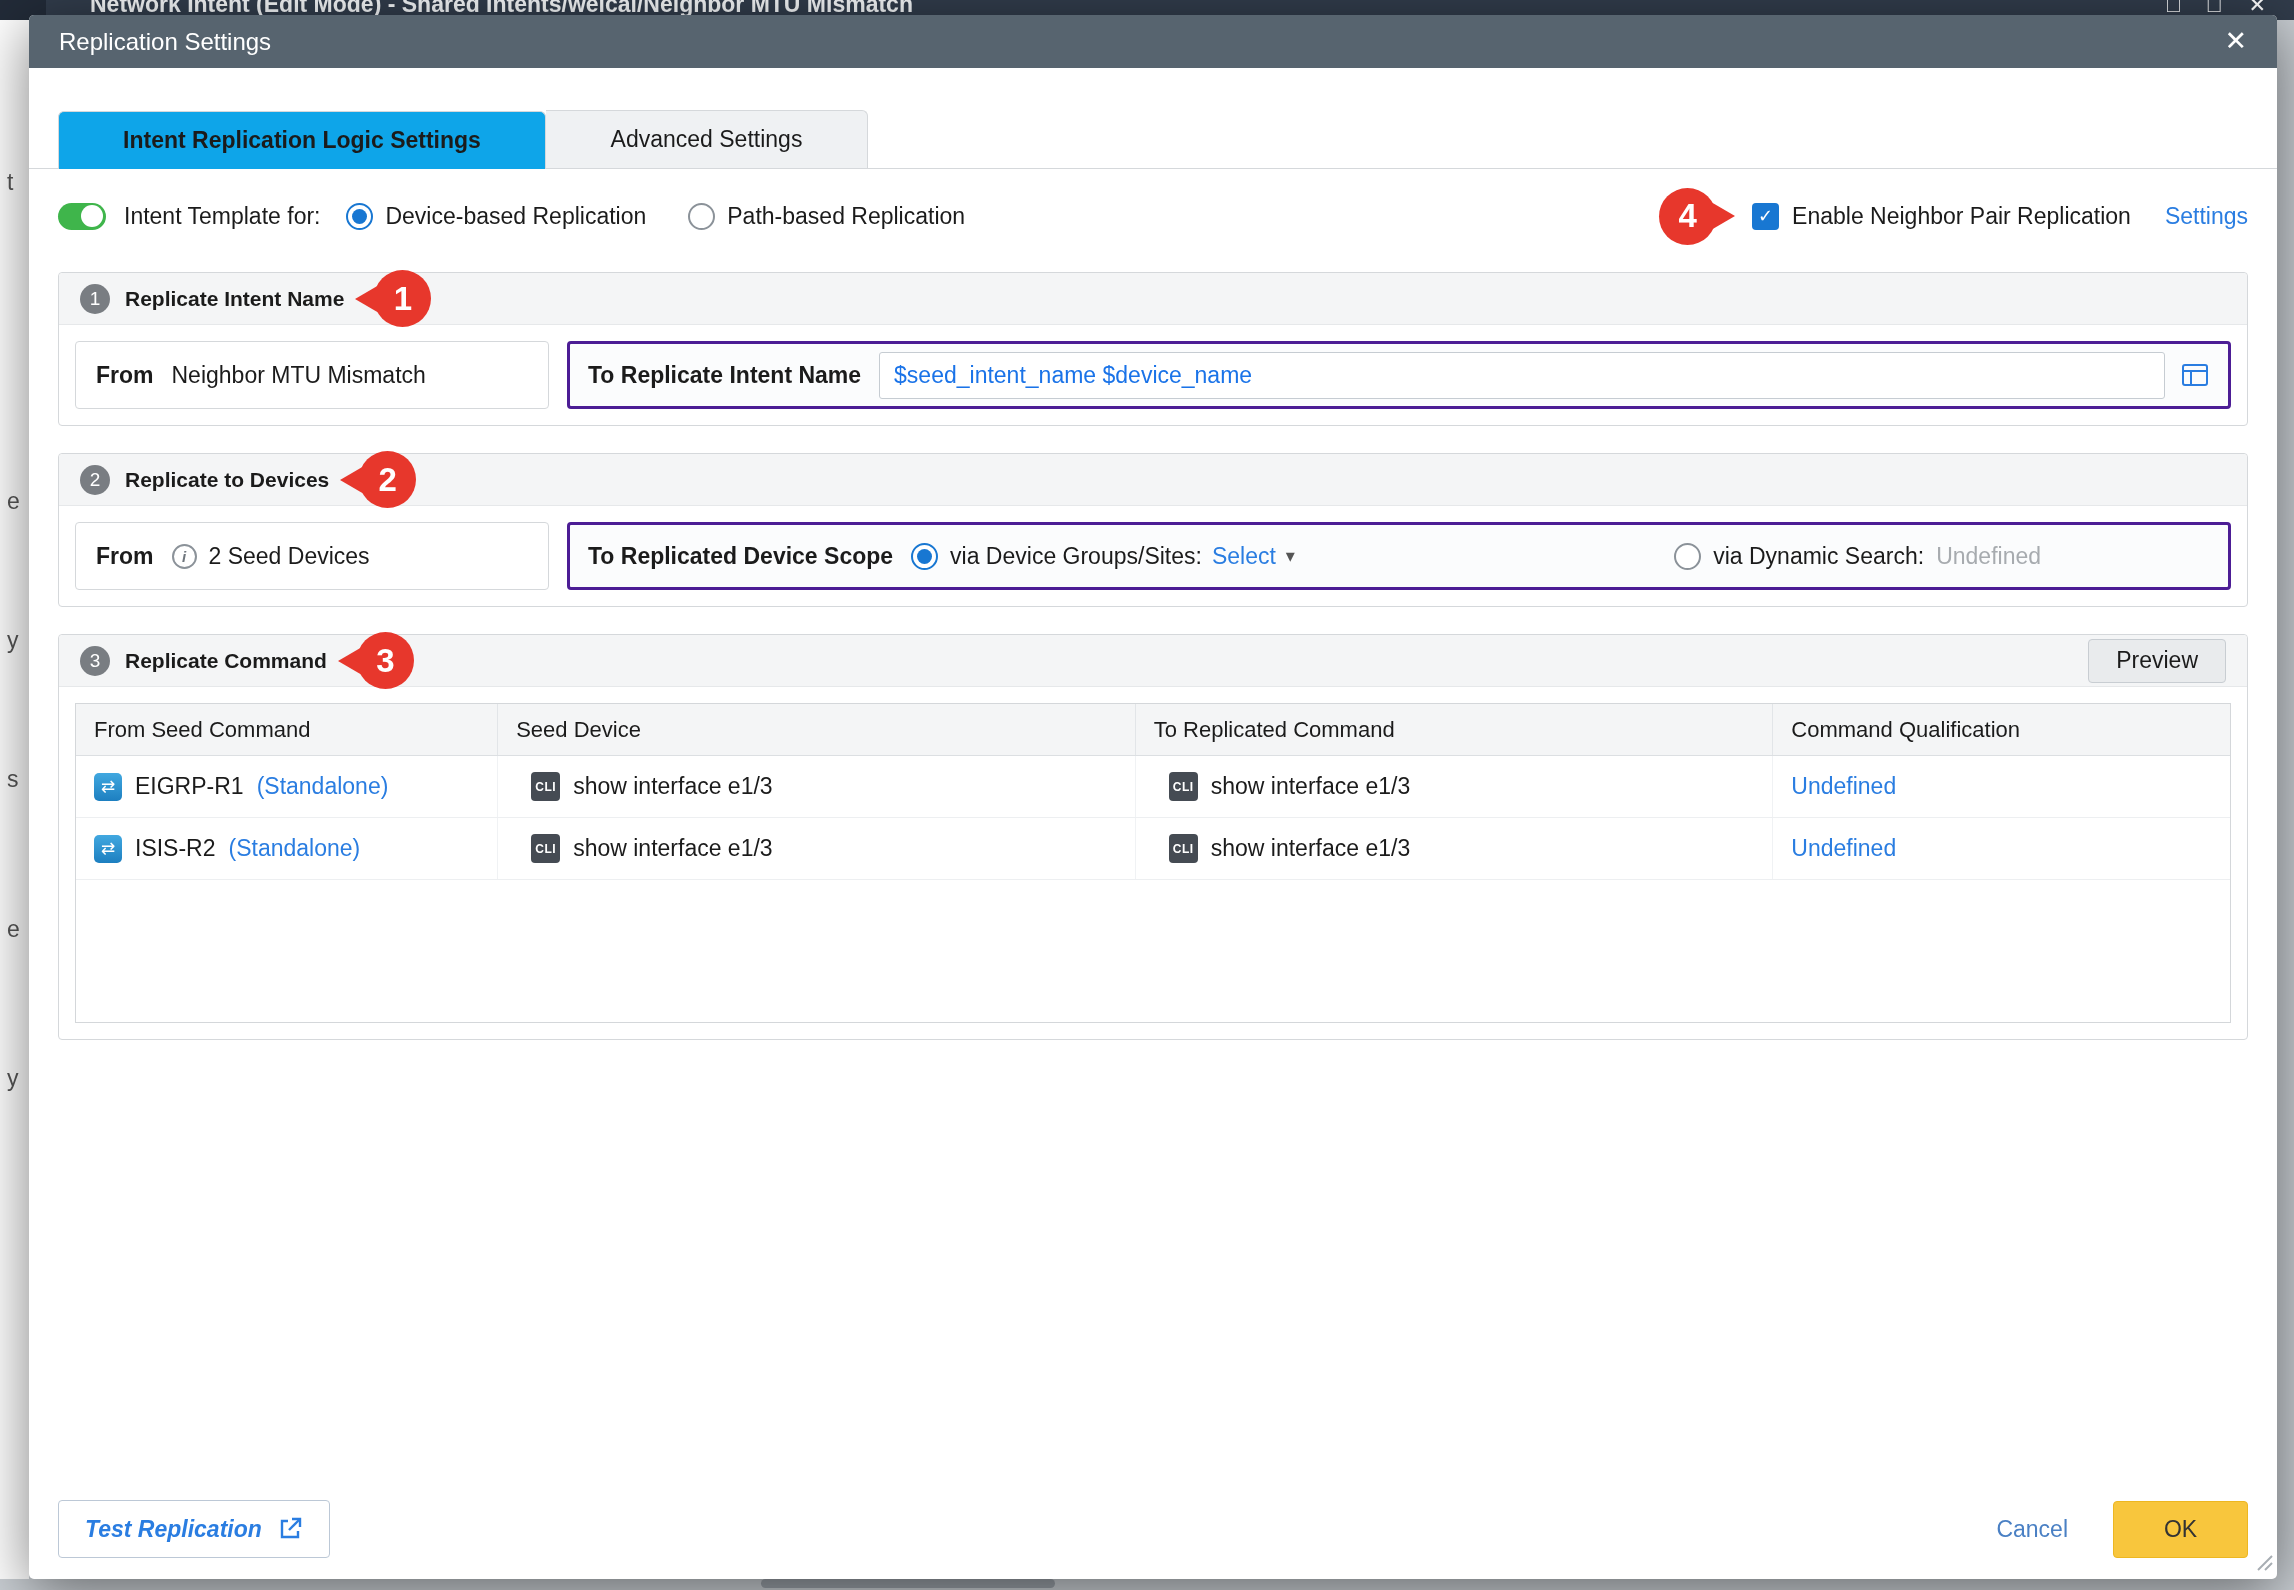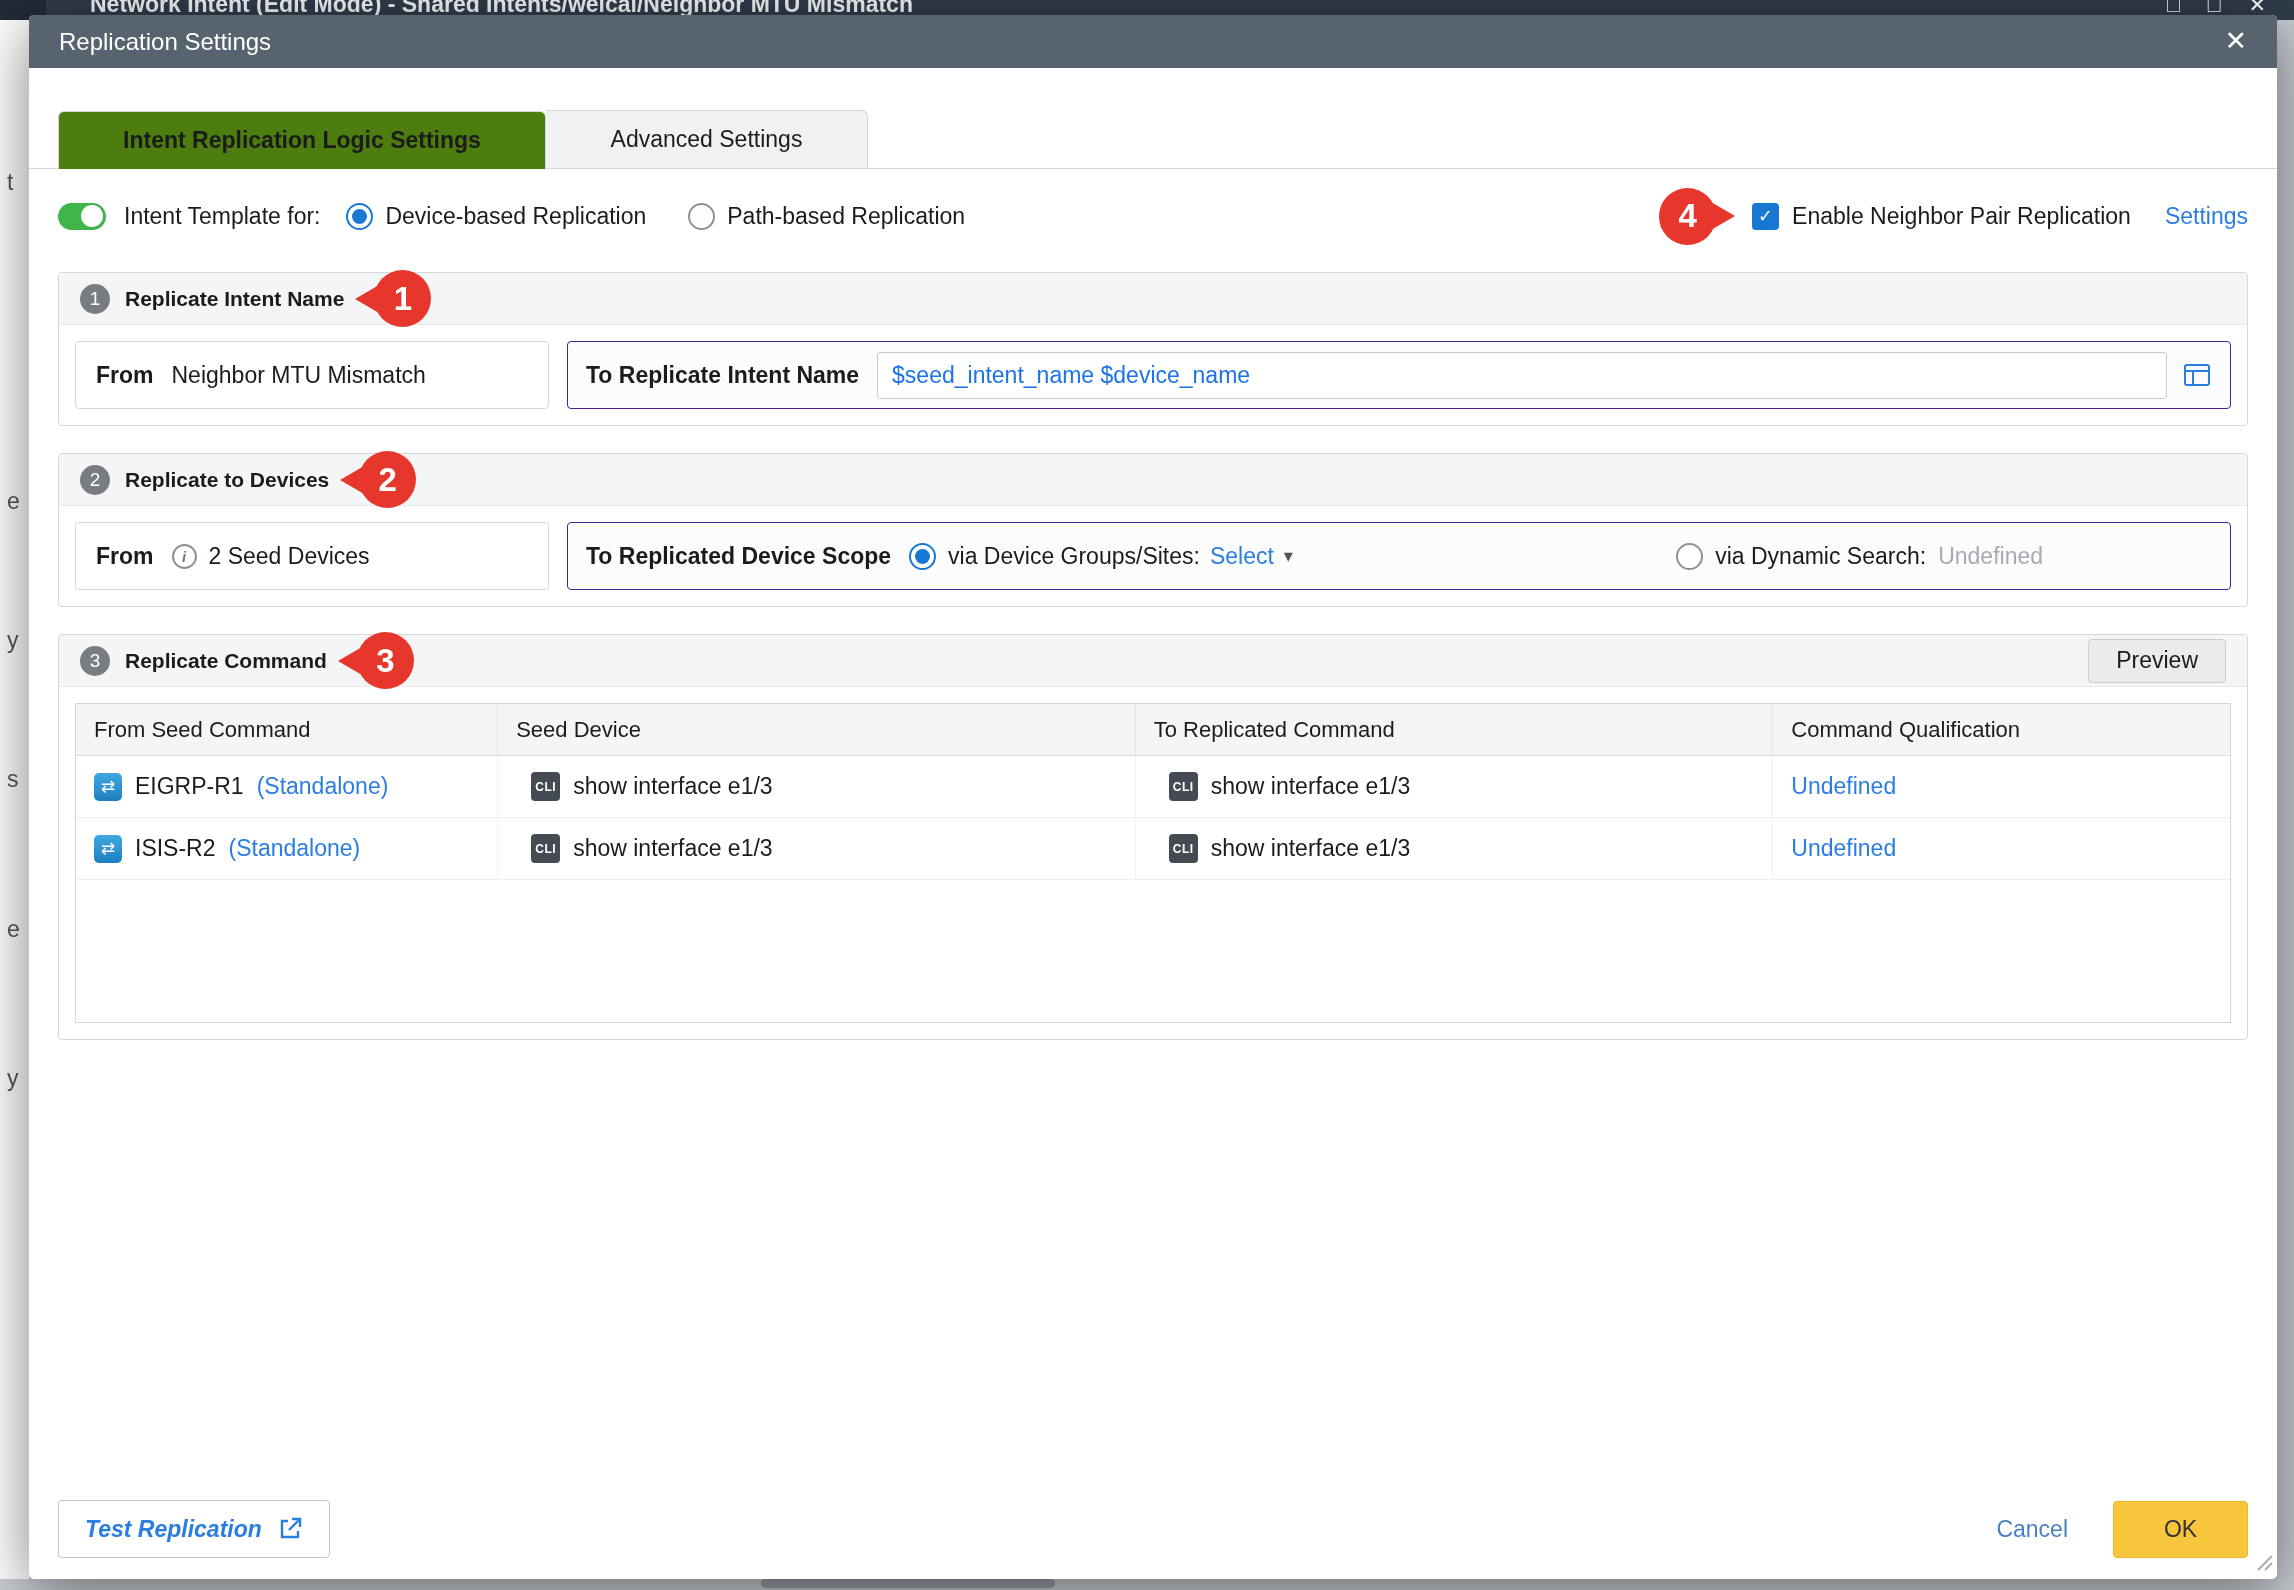--- a/index.html
+++ b/index.html
@@ -23,21 +23,21 @@
   .modal { position:absolute; top:15px; left:29px; width:2248px; height:1564px; background:#fff;
            border-radius:5px; box-shadow:0 12px 60px rgba(0,0,0,.5); z-index:2; }
   .modal-header { height:53px; background:#57646f; border-radius:5px 5px 0 0; display:flex; align-items:center; padding:0 30px; }
   .modal-title { color:#fff; font-size:24px; }
   .modal-close { margin-left:auto; color:#fff; font-size:27px; line-height:1; cursor:pointer; }
   .modal-body { position:relative; padding:0 29px; height:1511px; }
 
   
   .tabs { display:flex; align-items:flex-end; margin:42px -29px 0; padding:0 29px; border-bottom:1px solid #d5d8db; }
   .tab { height:58px; display:flex; align-items:center; justify-content:center; font-size:23px; cursor:pointer; }
-  .tab.active { width:488px; background:#4d7c0f; border:1px solid #d5d8db; border-bottom:none; border-radius:6px 6px 0 0;
+  .tab.active { width:488px; background:#0ea5e9; border:1px solid #d5d8db; border-bottom:none; border-radius:6px 6px 0 0;
                 font-weight:700; margin-bottom:-1px; position:relative; z-index:1; }
   .tab.inactive { width:322px; background:#eff1f3; border:1px solid #d5d8db; border-left:none; border-bottom:none;
                   border-radius:0 6px 0 0; }
 
   
   .toggle-row { display:flex; align-items:center; margin-top:18px; height:58px; font-size:23px; }
   .toggle { width:48px; height:27px; border-radius:14px; background:#3fb54b; position:relative; cursor:pointer; flex:none; }
   .toggle .knob { position:absolute; top:2.5px; right:3px; width:22px; height:22px; border-radius:50%; background:#fff; }
   .toggle-label { margin:0 26px 0 18px; }
   .radio-group { display:flex; align-items:center; }
@@ -65,21 +65,21 @@
   .section-header { height:52px; background:#f4f5f6; border-bottom:1px solid #e6e8ea; display:flex; align-items:center;
                     padding:0 21px; border-radius:4px 4px 0 0; }
   .num-circle { width:30px; height:30px; border-radius:50%; background:#797d82; color:#fff; font-size:19px;
                 display:flex; align-items:center; justify-content:center; margin-right:15px; flex:none; }
   .section-title { font-weight:700; font-size:21px; }
   .section-header .callout { margin-left:30px; }
   .section-content { display:flex; padding:16px; gap:18px; }
   .from-box { width:474px; height:68px; border:1px solid #d5d8db; border-radius:4px; background:#fff;
               display:flex; align-items:center; padding:0 20px; font-size:23px; flex:none; }
   .bold-lab { font-weight:700; margin-right:18px; white-space:nowrap; }
-  .to-box { flex:1; height:68px; border:1px solid #4c1d95; border-radius:4px; background:#fbfcfd;
+  .to-box { flex:1; height:68px; border:3px solid #4c1d95; border-radius:4px; background:#fbfcfd;
             display:flex; align-items:center; padding:0 18px; font-size:23px; }
   .intent-input { flex:1; height:47px; border:1px solid #c6ccd2; border-radius:3px; padding:0 14px; font-size:23px;
                   color:#1a73e8; font-family:inherit; background:#fff; min-width:0; }
   .var-icon { margin-left:15px; flex:none; cursor:pointer; display:flex; }
   .info-icon { width:25px; height:25px; border-radius:50%; border:2px solid #8b9299; color:#6f767d; font-size:15px;
                font-weight:700; font-style:italic; display:flex; align-items:center; justify-content:center;
                margin-right:12px; flex:none; }
   .scope-opt { display:flex; align-items:center; }
   .caret { margin-left:10px; color:#555; font-size:18px; }
   .opt2 { margin-left:auto; margin-right:169px; }

